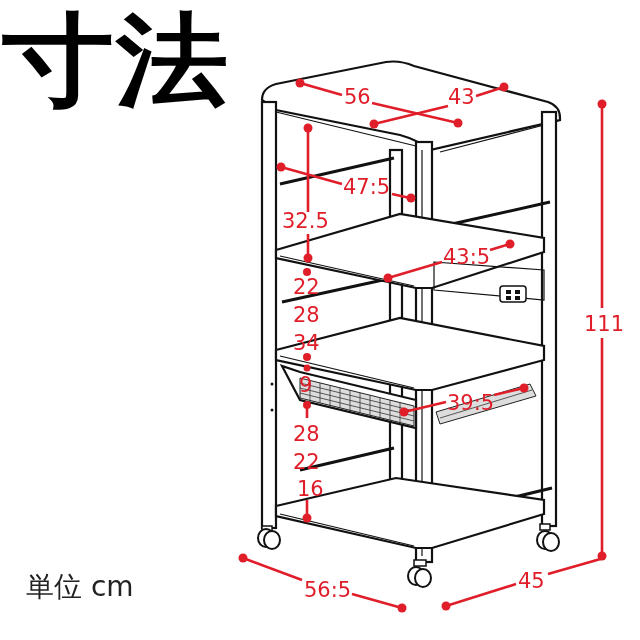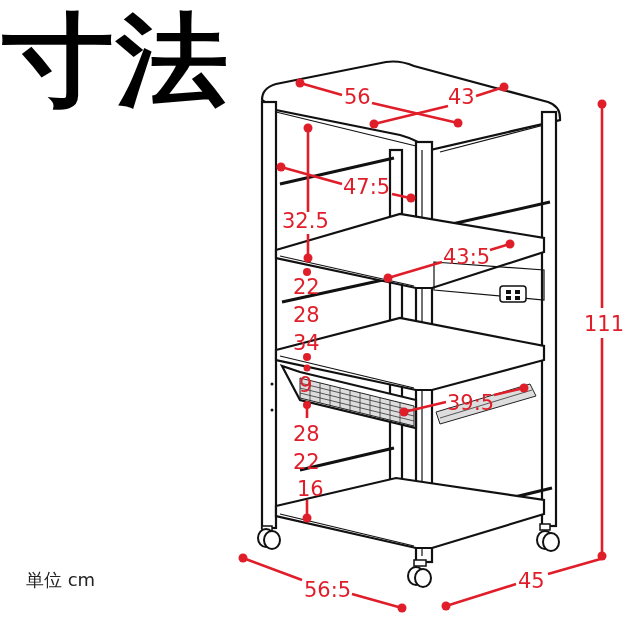--- a/index.html
+++ b/index.html
@@ -1,18 +1,18 @@
 <!DOCTYPE html>
 <html><head>
 <meta charset="utf-8">
 <style>
   html, body { margin: 0; padding: 0; background: #ffffff; }
   body { width: 640px; height: 640px; position: relative; overflow: hidden; font-family: "DejaVu Sans", sans-serif; }
   .title { position: absolute; left: 2px; top: 6px; font-family: "DejaVu Serif", serif; font-weight: bold; font-size: 112px; line-height: 120px; color: #000; letter-spacing: 2px; transform: scaleY(0.9); transform-origin: top left; }
-  .unit { position: absolute; left: 26px; top: 568px; font-size: 18px; color: #222; font-family: "DejaVu Sans", sans-serif; }
+  .unit { position: absolute; left: 26px; top: 568px; font-size: 28px; color: #222; font-family: "DejaVu Sans", sans-serif; }
   svg { position: absolute; left: 0; top: 0; }
   .dim { font-family: "DejaVu Sans", sans-serif; font-size: 21px; fill: #e01e2a; }
   .dimline { stroke: #e01e2a; stroke-width: 2.6; fill: none; }
   .dot { fill: #e01e2a; }
   .frame { stroke: #111; stroke-width: 2.2; fill: #fff; }
   .thin { stroke: #111; stroke-width: 1.2; fill: none; }
   .rod { stroke: #111; stroke-width: 3; fill: none; }
   .mesh { stroke: #333; stroke-width: 0.8; fill: none; }
 </style>
 </head>

